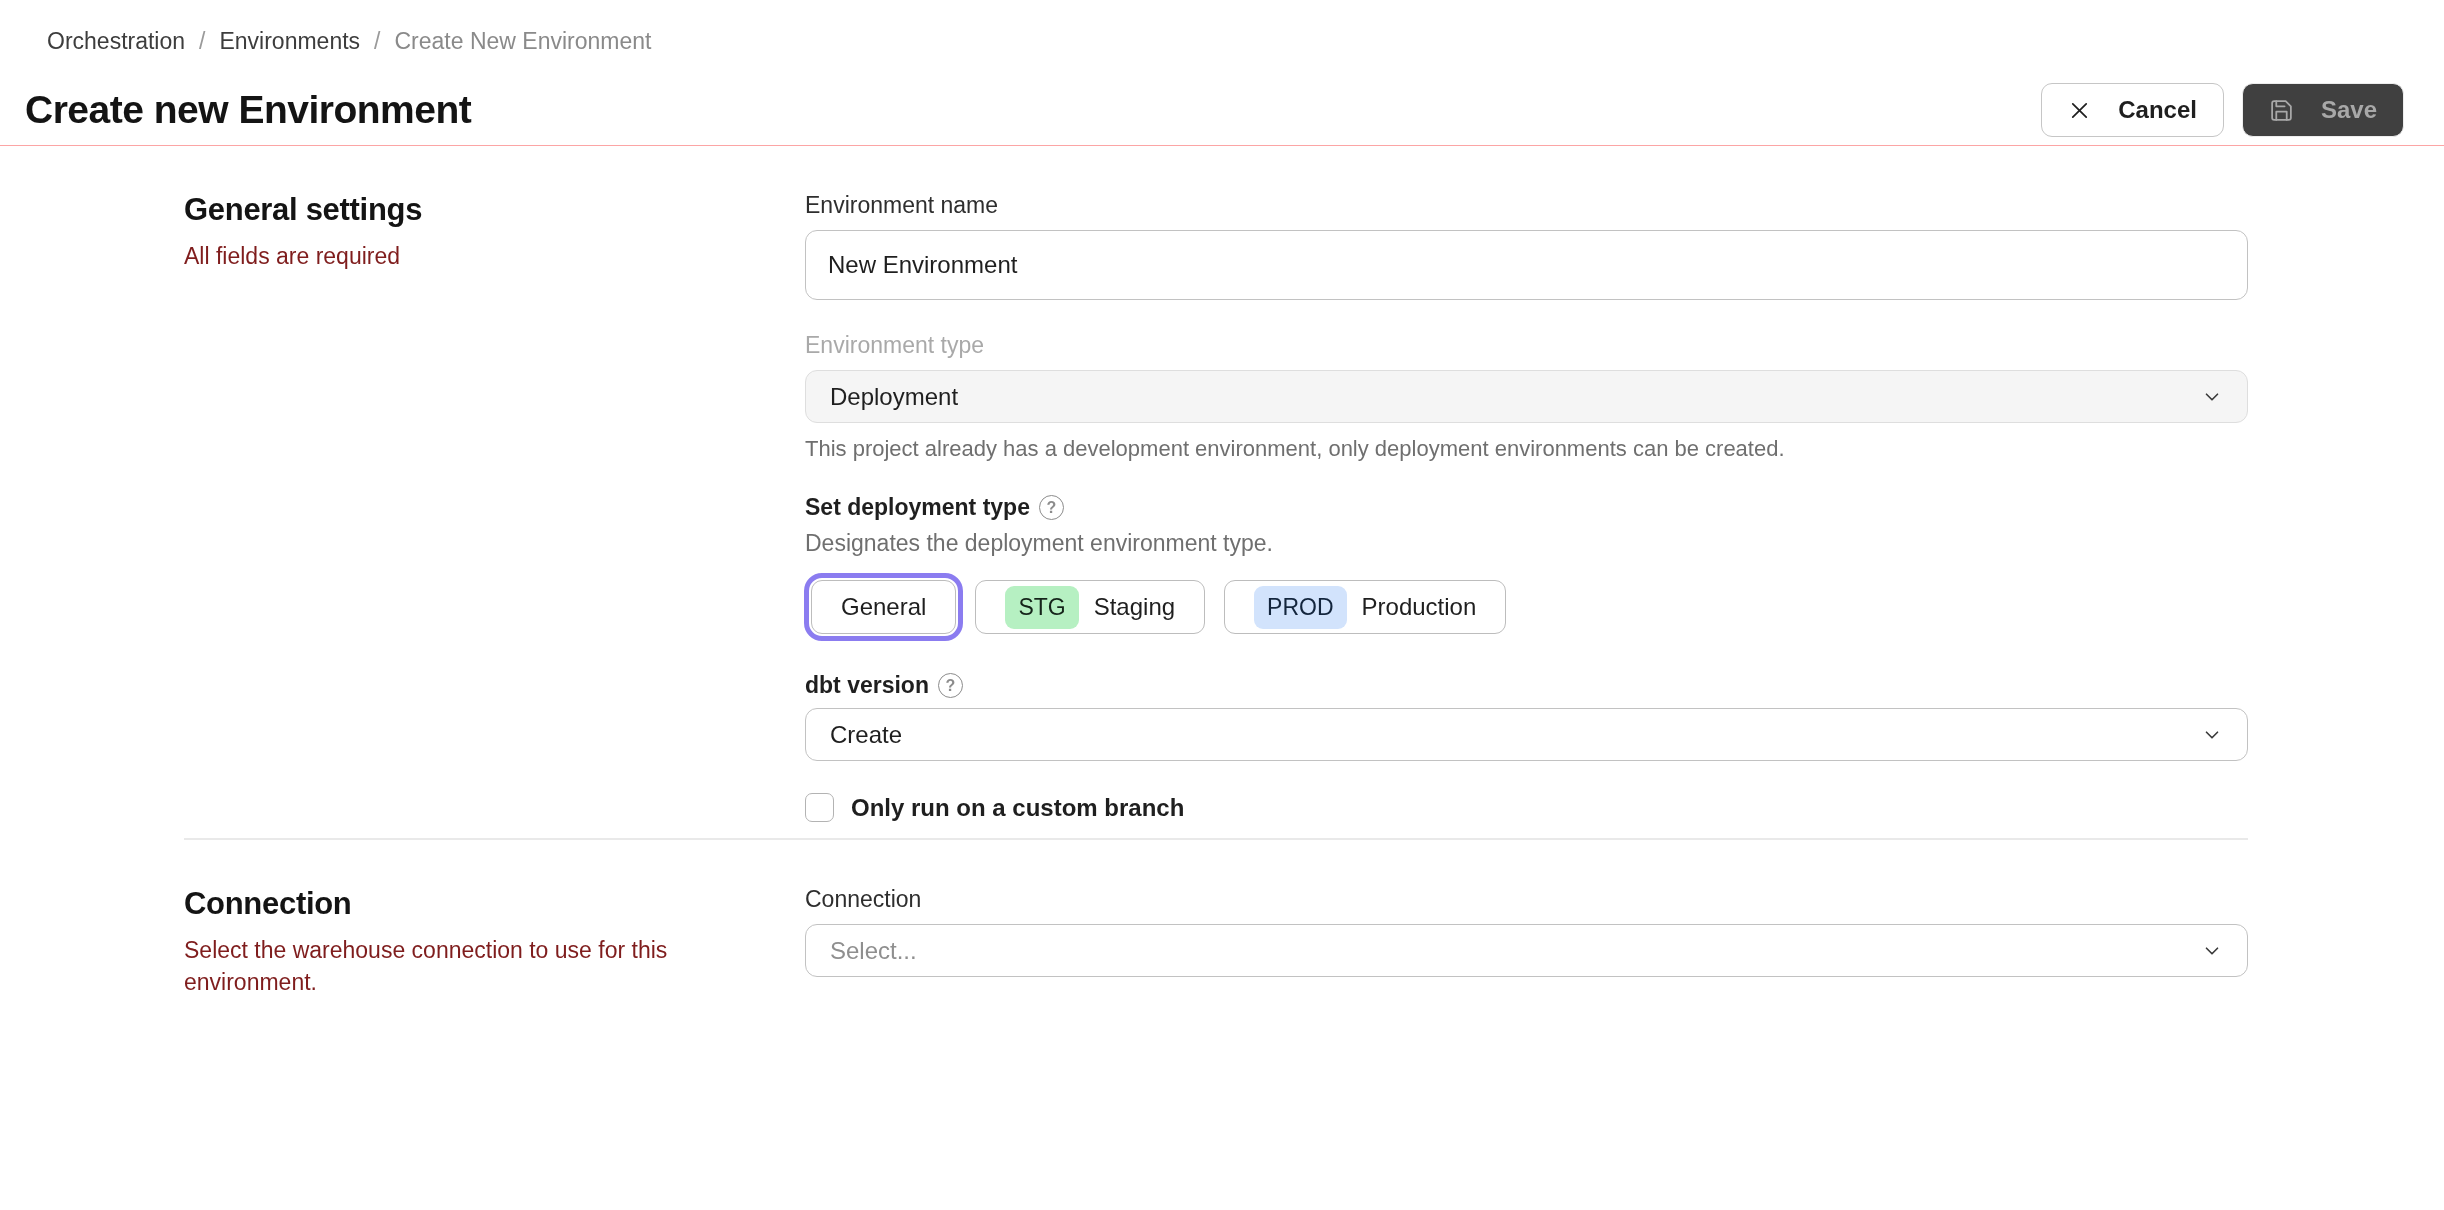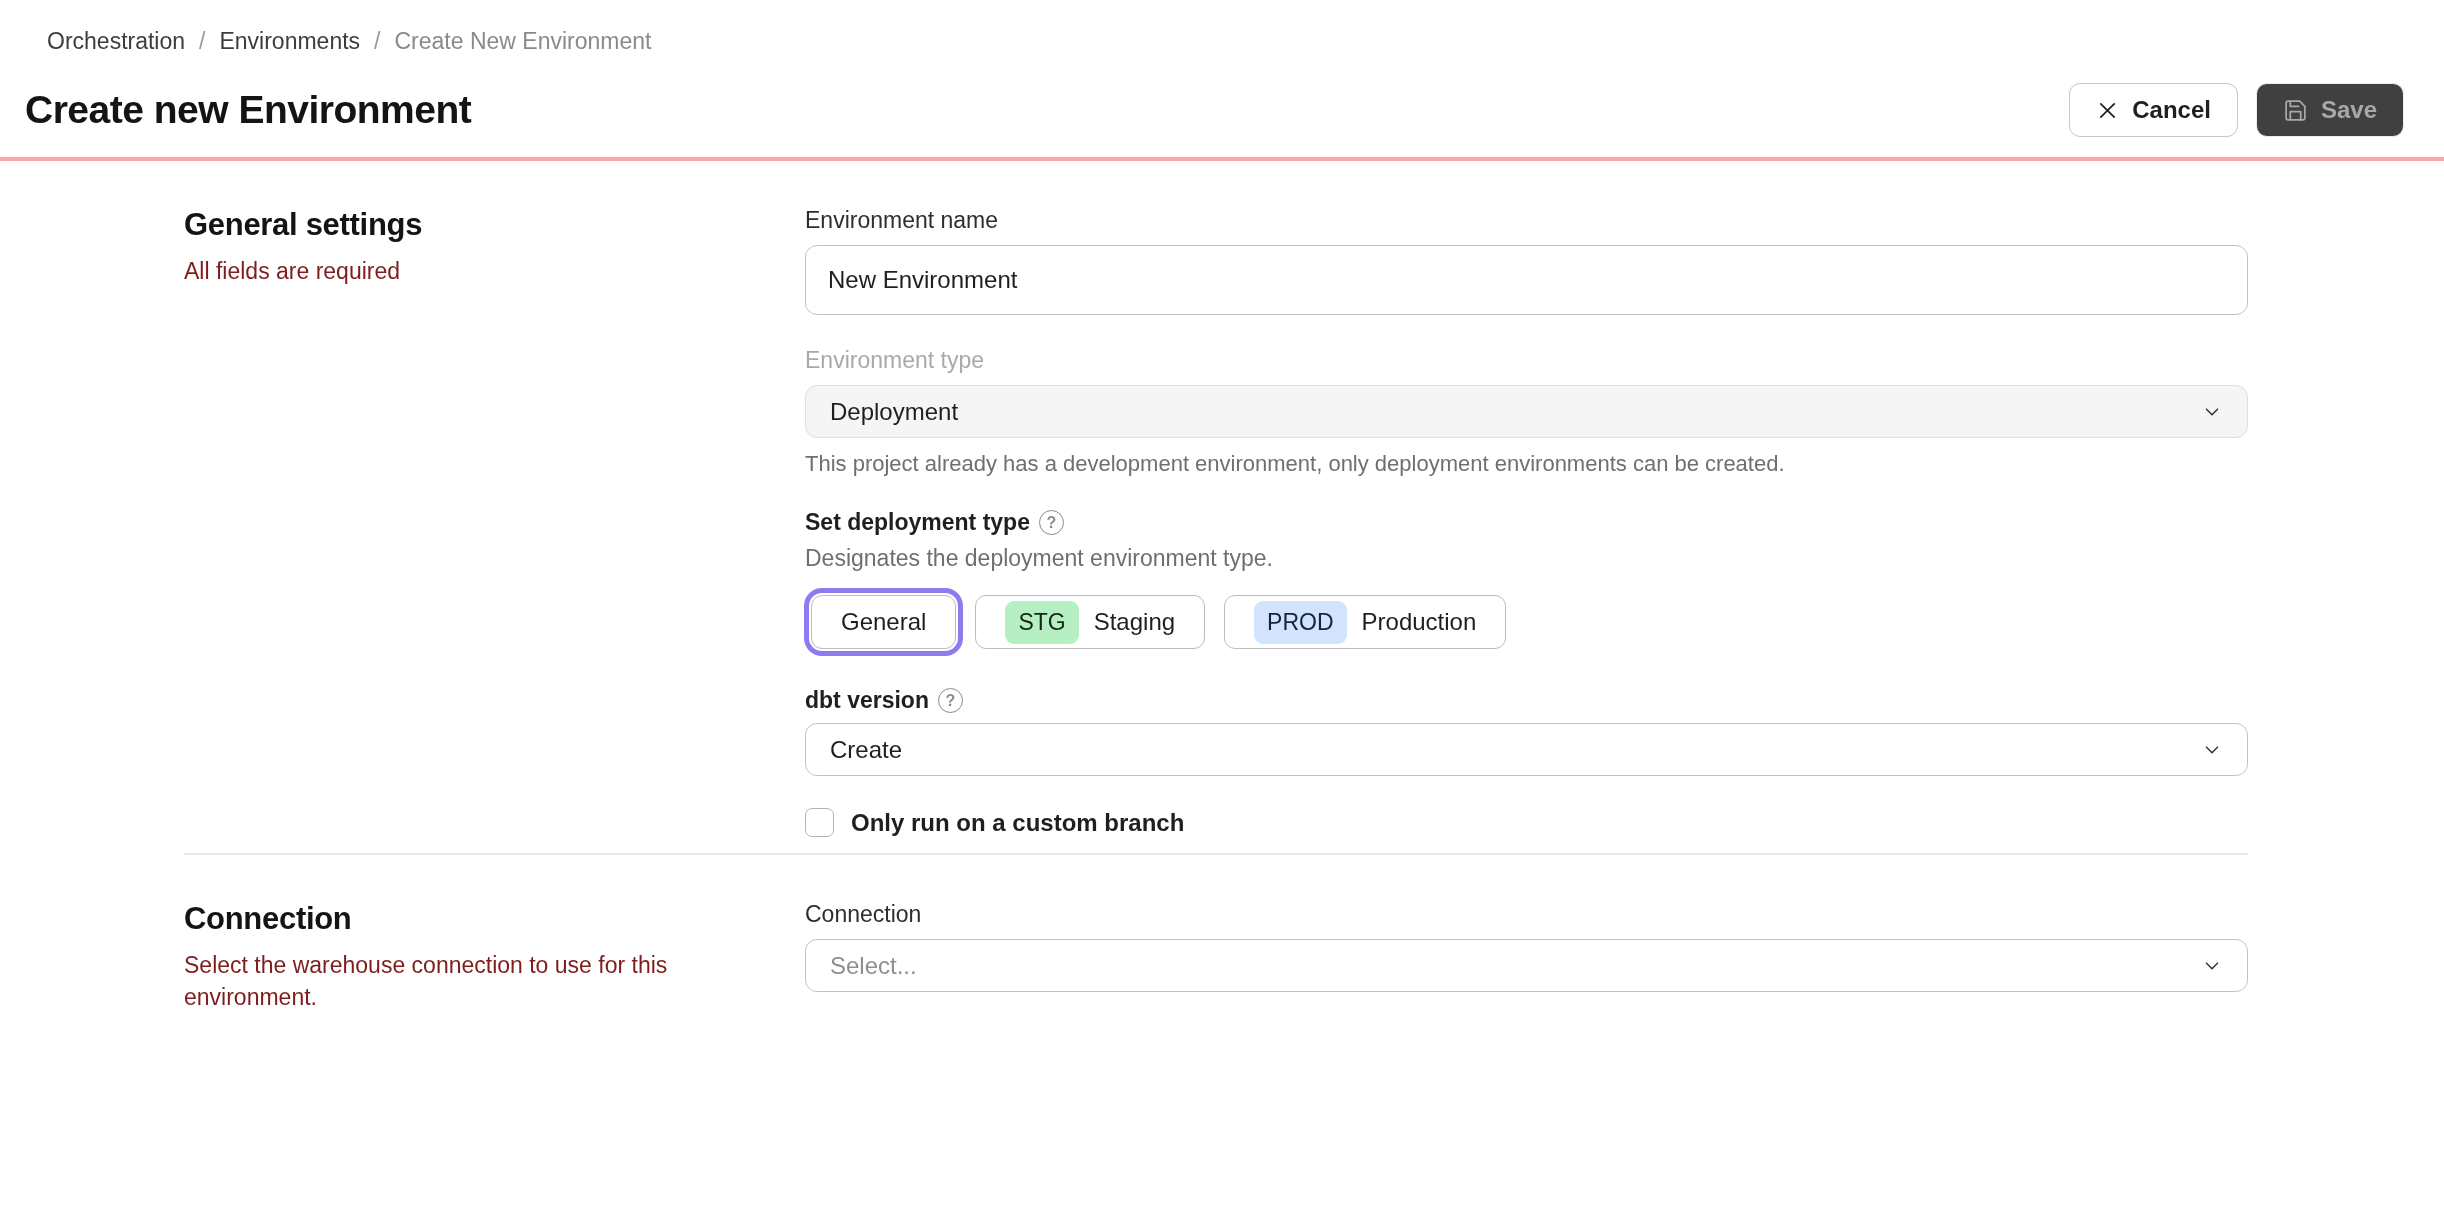--- a/index.html
+++ b/index.html
@@ -1,31 +1,31 @@
 <!DOCTYPE html>
 <html><head>
 <meta charset="utf-8">
 <style>
   * { box-sizing: border-box; margin: 0; padding: 0; }
   html, body { width: 2444px; height: 1210px; background: #ffffff;
     font-family: "Liberation Sans", sans-serif; color: #1f1f1f; overflow: hidden; }
 
   
-  .header { width: 100%; border-bottom: 4px solid #fca5a5; padding-bottom: 20px; }
+  .header { width: 100%; border-bottom: 1px solid #fca5a5; padding-bottom: 8px; }
   .breadcrumb { padding: 28px 0 0 47px; font-size: 23px; font-weight: 500;
     display: flex; align-items: center; gap: 14px; }
   .crumb-link { color: #3d3d3d; cursor: pointer; }
   .crumb-sep { color: #9a9a9a; font-weight: 400; }
   .crumb-current { color: #8a8a8a; }
   .title-row { display: flex; align-items: center; justify-content: space-between;
     padding: 28px 40px 0 25px; }
   .page-title { font-size: 39px; font-weight: 700; letter-spacing: -0.5px; color: #141414; }
   .actions { display: flex; gap: 18px; }
   .btn { height: 54px; border-radius: 11px; display: inline-flex; align-items: center;
-    gap: 13px; padding: 0 26px; font-size: 24px; font-weight: 700;
+    gap: 27px; padding: 0 26px; font-size: 24px; font-weight: 700;
     font-family: "Liberation Sans", sans-serif; cursor: pointer; }
   .btn-cancel { background: #ffffff; border: 1px solid #c6c6c6; color: #1f1f1f; }
   .btn-save { background: #404040; border: 1px solid #ededed; color: #a8a8a8; cursor: default; }
   .btn svg { display: block; }
 
   
   .main { padding: 46px 196px 0 184px; }
   .section { display: flex; }
   .section-left { width: 621px; flex: 0 0 621px; padding-right: 60px; }
   .section-right { flex: 1; min-width: 0; }

